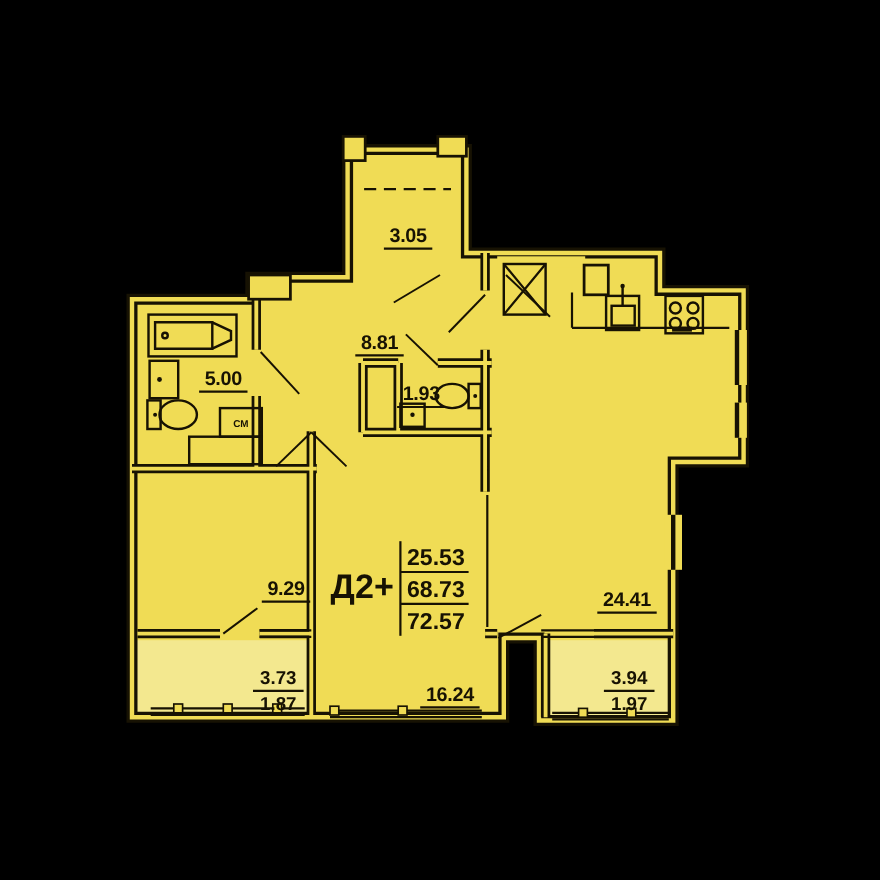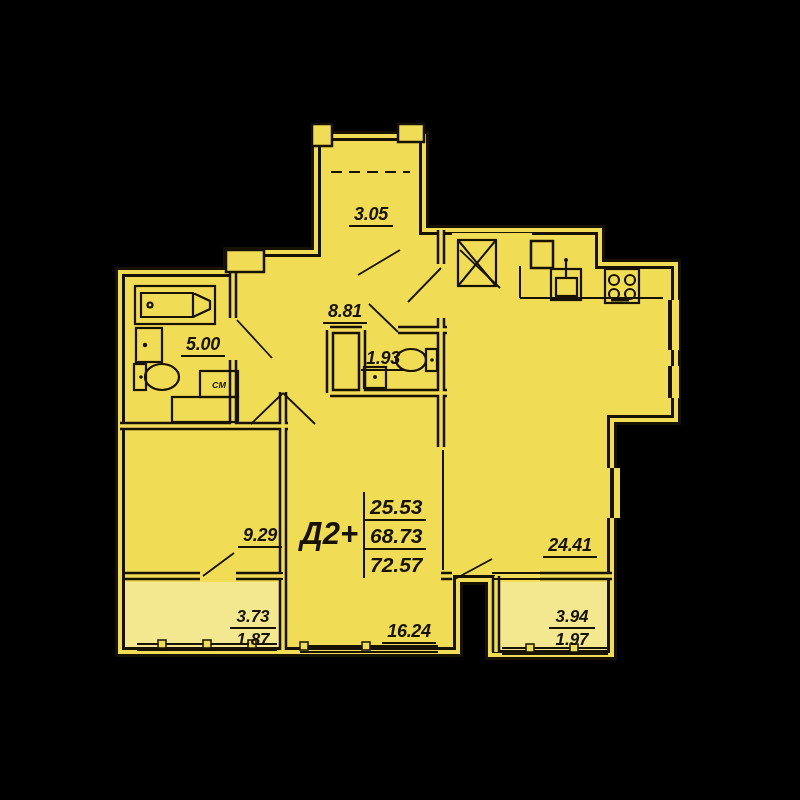--- a/index.html
+++ b/index.html
@@ -1,16 +1,16 @@
 <!DOCTYPE html>
 <html><head>
 <meta charset="utf-8">
 <style>
   html,body{margin:0;padding:0;background:#000;width:800px;height:800px;overflow:hidden;}
-  .stage{position:relative;width:800px;height:800px;background:#000;font-style:italic;}
+  .stage{position:relative;width:800px;height:800px;background:#000;}
   svg{display:block;}
   text{font-family:"Liberation Sans","DejaVu Sans",sans-serif;fill:#171203;}
   .room-label{font-size:18px;font-weight:700;letter-spacing:-0.3px;}
   .frac-label{font-size:17px;font-weight:700;}
   .unit-label{font-size:31px;font-weight:700;}
   .stat-num{font-size:21px;font-weight:700;}
   .tiny-label{font-size:9px;font-weight:700;}
   .fp{fill:#f0dc55;}
   .balc{fill:#f3e88f;}
   .wall-outer{fill:none;stroke:#171203;stroke-width:10;}

